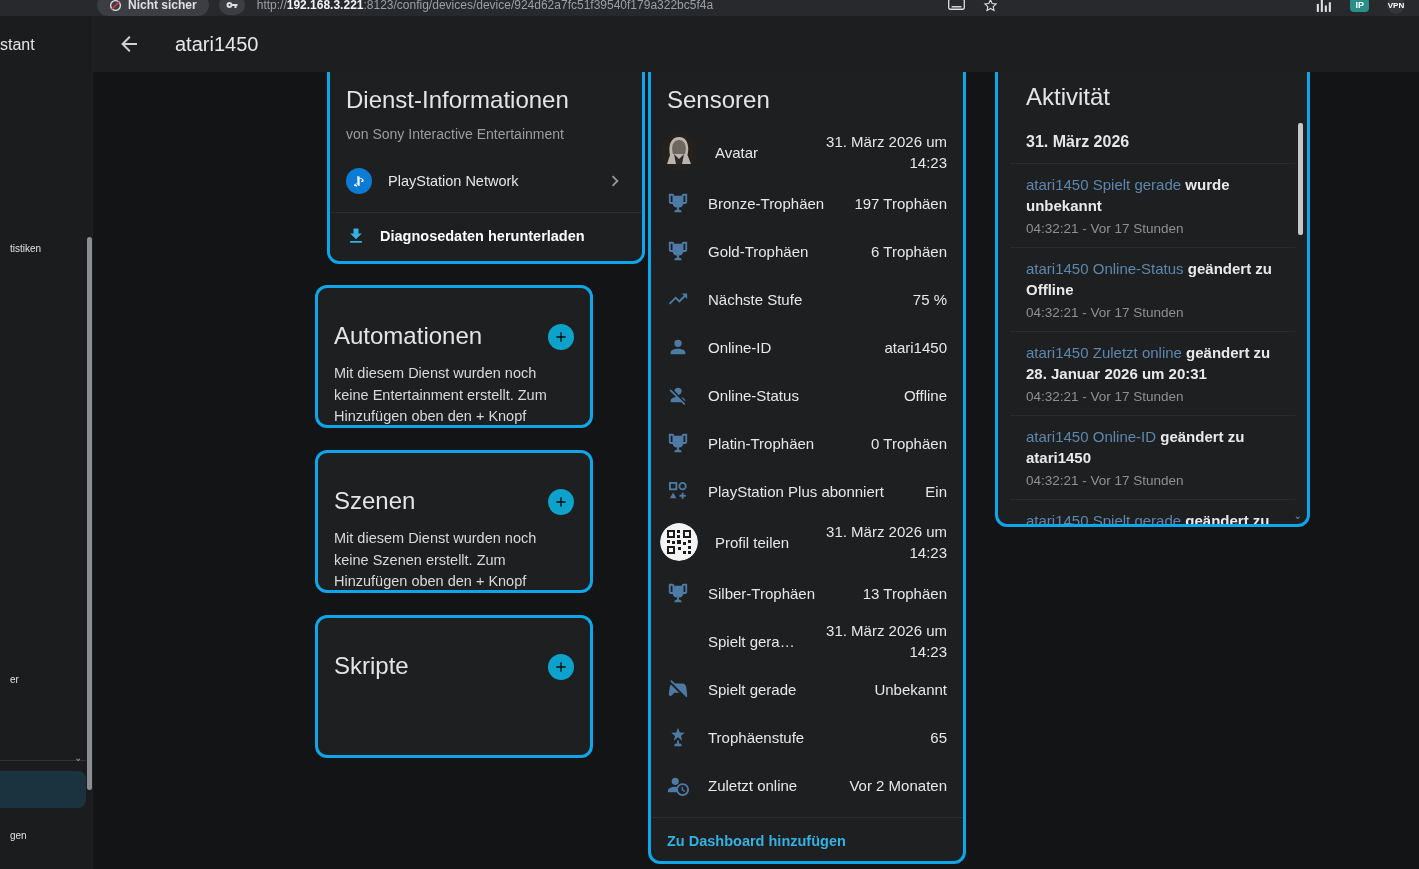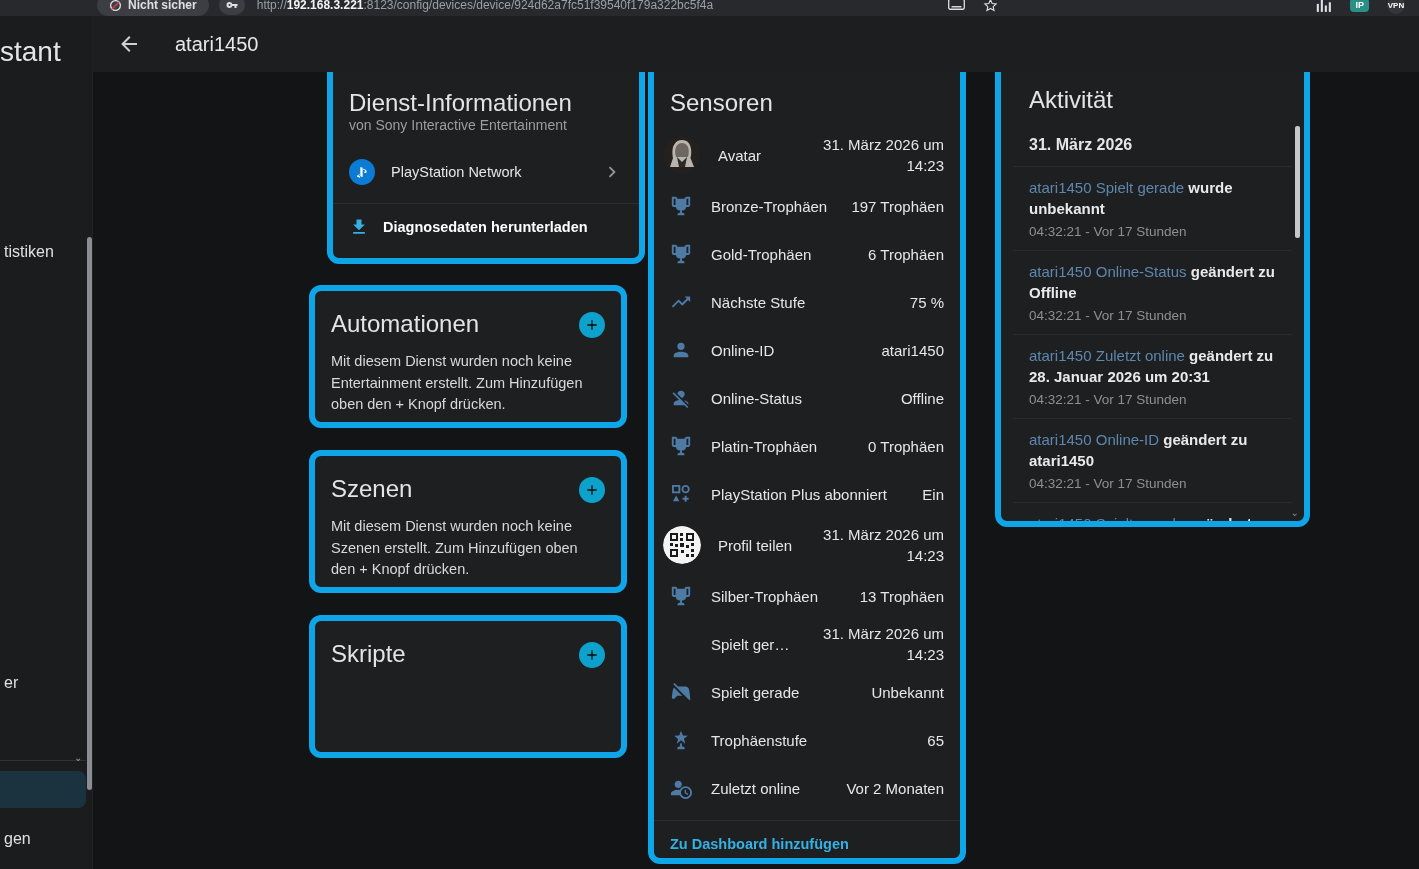--- a/index.html
+++ b/index.html
@@ -12,50 +12,50 @@
   .keypill { background:#3c3e44; border-radius:10px; height:20px; width:26px; display:flex; align-items:center; justify-content:center; }
   .urltext { font-size:12px; color:#9aa0a6; margin-left:12px; white-space:nowrap; }
   .urltext b { color:#f1f3f4; font-weight:700; }
   .bb-right { margin-left:auto; display:flex; align-items:center; gap:18px; padding-right:14px; }
   .bb-icon { color:#dfe1e5; }
   .ext-badge { background:#2a8f86; color:#fff; font-size:9px; font-weight:700; border-radius:4px; padding:2px 5px; }
   .profile-badge { width:18px; height:18px; border-radius:50%; background:#35363a; color:#fff; font-size:8px; font-weight:700; display:flex; align-items:center; justify-content:center; }
 
   
   .sidebar { position:absolute; top:16px; left:0; width:93px; height:853px; background:#1b1c1e; border-right:1px solid #202124; overflow:hidden; }
-  .sb-title { position:absolute; top:20px; left:0; font-size:28px; color:#e4e5e7; font-weight:400; white-space:nowrap; }
-  .sb-item { position:absolute; left:4px; font-size:16px; font-weight:500; color:#dfe0e2; white-space:nowrap; }
+  .sb-title { position:absolute; top:20px; left:0; font-size:16px; color:#e4e5e7; font-weight:400; white-space:nowrap; }
+  .sb-item { position:absolute; left:10px; font-size:10px; font-weight:500; color:#dfe0e2; white-space:nowrap; }
   .sb-scrollbar { position:absolute; left:87px; top:221px; width:5px; height:553px; background:#8a8d91; border-radius:3px; }
   .sb-divider { position:absolute; left:0; top:744px; width:86px; border-top:1px solid #303134; }
   .sb-divider-chev { position:absolute; left:74px; top:736px; font-size:10px; color:#9a9b9e; }
   .sb-selected { position:absolute; left:-10px; top:755px; width:96px; height:37px; background:#1b333f; border-radius:8px; }
 
   
   .app-header { position:absolute; top:16px; left:93px; width:1326px; height:56px; background:#1d1e20; display:flex; align-items:center; z-index:5; }
   .back-btn { margin-left:24px; width:24px; height:24px; color:#cfd0d2; cursor:pointer; }
   .page-title { margin-left:34px; font-size:20px; color:#e8e8ea; font-weight:400; }
 
   
   .content { position:absolute; top:72px; left:93px; width:1326px; height:797px; background:#131416; overflow:hidden; }
-  .card { position:absolute; background:#1e1f21; border:6px solid #0ea5e9; border-radius:12px; overflow:hidden; }
+  .card { position:absolute; background:#1e1f21; border:3px solid #0ea5e9; border-radius:12px; overflow:hidden; }
   .card-title { font-size:24px; line-height:28px; font-weight:400; color:#e3e4e5; }
 
   
   .svc-card { left:234px; top:-14px; width:318px; height:206px; padding:0 16px; }
   .svc-card .card-title { padding-top:25px; }
-  .svc-sub { margin-top:0; font-size:14px; color:#9b9da0; }
+  .svc-sub { margin-top:12px; font-size:14px; color:#9b9da0; }
   .integration-row { margin-top:18px; height:42px; display:flex; align-items:center; cursor:pointer; }
   .ps-badge { width:26px; height:26px; border-radius:50%; background:#0b7bd4; display:flex; align-items:center; justify-content:center; flex:0 0 auto; }
   .integration-label { margin-left:16px; flex:1; font-size:14.5px; color:#e6e6e7; font-weight:500; }
   .chev { color:#94979a; }
   .full-divider { border-top:1px solid #2c2d30; margin:10px -16px 0; }
   .download-row { display:flex; align-items:center; gap:14px; padding:13px 0 15px; cursor:pointer; color:#ffffff; font-size:14.5px; font-weight:600; }
 
   
-  .empty-card { left:216px; width:318px; height:143px; padding:19px 16px; }
+  .empty-card { left:222px; width:278px; height:143px; padding:34px 16px; }
   .empty-head { display:flex; align-items:flex-start; justify-content:space-between; }
   .add-btn { width:26px; height:26px; border-radius:50%; background:#0da2cb; color:#0b0c0d; display:flex; align-items:center; justify-content:center; cursor:pointer; flex:0 0 auto; margin-top:2px; }
   .empty-body { margin-top:13px; font-size:14.5px; line-height:21.5px; color:#d8d9da; }
 
   
   .sensors-card { left:555px; top:-14px; width:318px; height:806px; padding:0 16px; display:flex; flex-direction:column; }
   .sensors-card .card-title { padding-top:25px; margin-bottom:11px; }
   .srow { display:flex; align-items:center; min-height:48px; cursor:pointer; }
   .srow.tall { min-height:54px; }
   .sicon { width:24px; flex:0 0 24px; color:#4d7ba6; display:flex; align-items:center; }

